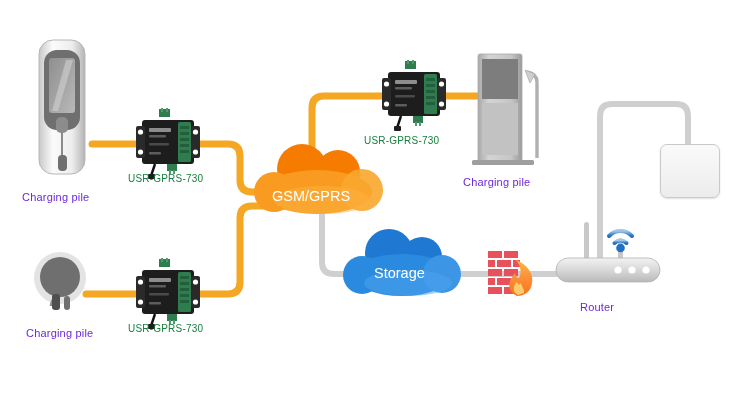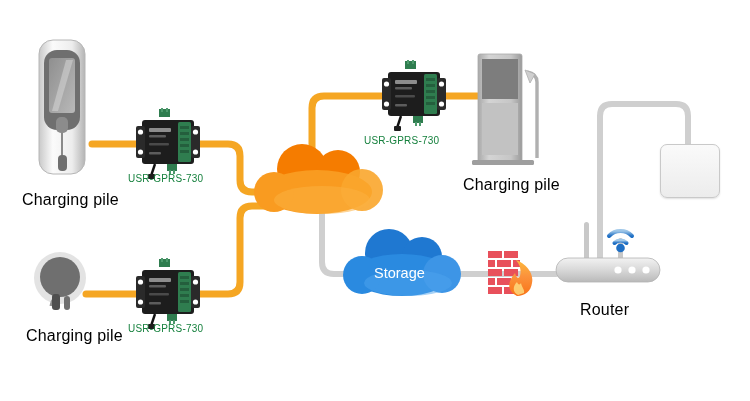--- a/index.html
+++ b/index.html
@@ -1,19 +1,19 @@
 <!DOCTYPE html>
 <html><head>
 <meta charset="utf-8">
 <style>
   html,body{margin:0;padding:0;background:#fff;}
   body{width:750px;height:401px;font-family:"Liberation Sans",sans-serif;}
   #canvas{position:relative;width:750px;height:401px;background:#ffffff;overflow:hidden;}
   .abs{position:absolute;}
-  .lbl{position:absolute;color:#000000;font-size:16px;letter-spacing:.2px;white-space:nowrap;font-family:"Liberation Sans",sans-serif;}
+  .lbl{position:absolute;color:#6d28d9;font-size:11px;letter-spacing:.2px;white-space:nowrap;font-family:"Liberation Sans",sans-serif;}
   .lbl.dev{font-size:10px;color:#15803d;}
   .cloudtxt{position:absolute;color:#ffffff;font-size:14.5px;white-space:nowrap;font-family:"Liberation Sans",sans-serif;}
   svg{display:block;overflow:visible;}
   .srvbox{position:absolute;background:linear-gradient(180deg,#fafafa 0%,#ececec 100%);
           border:1px solid #c9c9c9;border-radius:7px;box-shadow:0 1px 2px rgba(0,0,0,.13);}
   .srvtxt{position:absolute;color:#3e3e3e;font-size:12.5px;line-height:15px;text-align:left;font-family:"Liberation Sans",sans-serif;}
 </style>
 </head>
 <body>
 
@@ -193,20 +193,21 @@
   <svg class="abs" style="left:252px;top:142px;" width="140" height="78">
     <g>
       <circle cx="50" cy="27" r="25" fill="#f57c00"></circle>
       <circle cx="86" cy="30" r="22" fill="#f57c00"></circle>
       <ellipse cx="65" cy="50" rx="55" ry="22" fill="#f99b20"></ellipse>
       <circle cx="22" cy="50" r="20" fill="#f99b20"></circle>
       <circle cx="110" cy="48" r="21" fill="#f9a62c" opacity=".9"></circle>
       <ellipse cx="70" cy="58" rx="48" ry="14" fill="#fbb040" opacity=".55"></ellipse>
     </g>
   </svg>
+  <div class="cloudtxt" style="left:272px;top:188px;">GSM/GPRS</div>
 
   <svg class="abs" style="left:342px;top:228px;" width="126" height="72">
     <g>
       <circle cx="47" cy="25" r="24" fill="#1f78d1"></circle>
       <circle cx="80" cy="29" r="20" fill="#1f78d1"></circle>
       <ellipse cx="60" cy="47" rx="50" ry="21" fill="#2a8ae0"></ellipse>
       <circle cx="20" cy="47" r="19" fill="#2a8ae0"></circle>
       <circle cx="100" cy="46" r="19" fill="#3d95e6"></circle>
       <ellipse cx="66" cy="55" rx="44" ry="13" fill="#4ea3ee" opacity=".5"></ellipse>
     </g>

